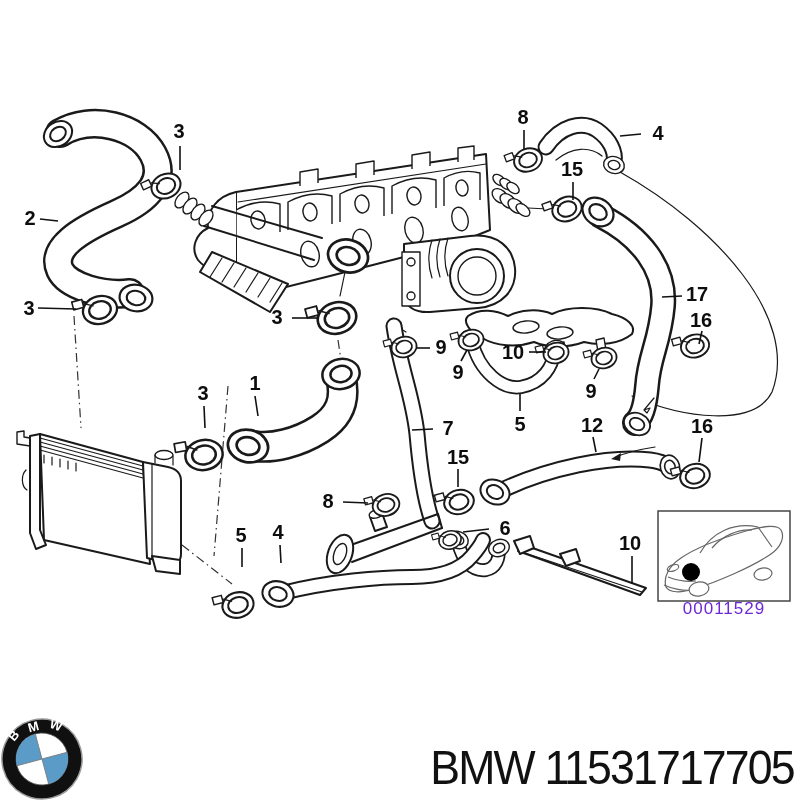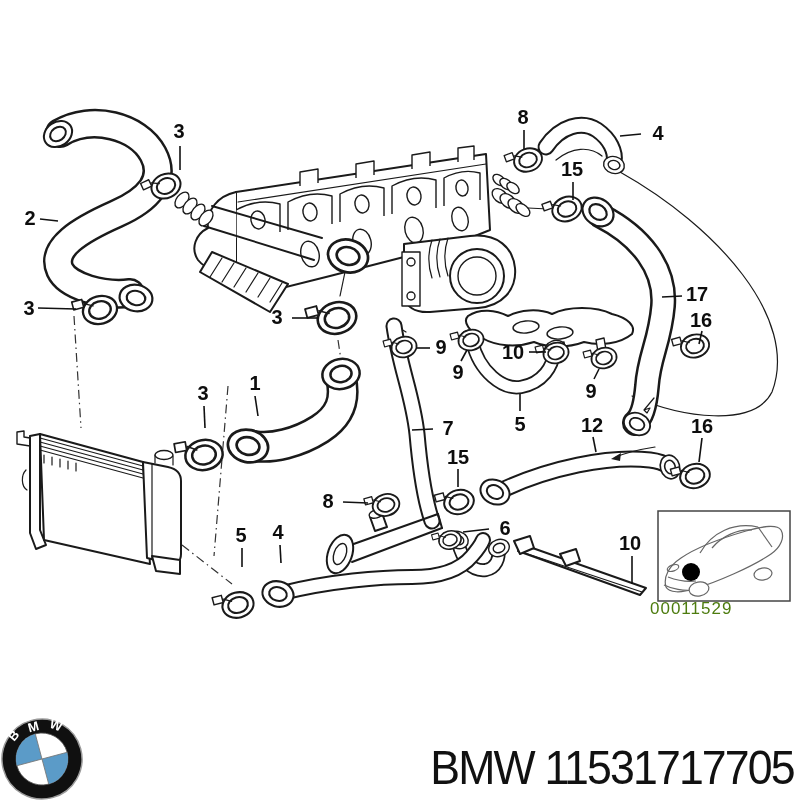--- a/index.html
+++ b/index.html
@@ -15,22 +15,22 @@
   .fwt{fill:#ffffff;stroke:#1a1a1a;stroke-width:1.4;stroke-linejoin:round;}
   .ho{fill:none;stroke:#1a1a1a;stroke-linecap:round;}
   .hi{fill:none;stroke:#ffffff;stroke-linecap:round;}
   .leader{stroke:#111;stroke-width:1.6;fill:none;}
   .dashdot{stroke:#333;stroke-width:1.2;fill:none;stroke-dasharray:9 4 1.5 4;}
   .callout{
     position:absolute;transform:translate(-50%,-50%);
     font-weight:700;font-size:20px;color:#0d0d0d;line-height:1;white-space:nowrap;
   }
   .inset-code{
-    position:absolute;left:650px;top:599px;width:148px;text-align:left;
-    font-size:17px;color:#4d7c0f;letter-spacing:1px;
+    position:absolute;left:650px;top:599px;width:148px;text-align:center;
+    font-size:17px;color:#6d28d9;letter-spacing:1px;
   }
   .part-number{
     position:absolute;top:740px;right:6px;font-size:48px;color:#111;
     letter-spacing:-2px;transform:scaleX(.93);transform-origin:100% 0;white-space:nowrap;
   }
 </style>
 </head>
 <body>
 
 <div id="screenshot">

